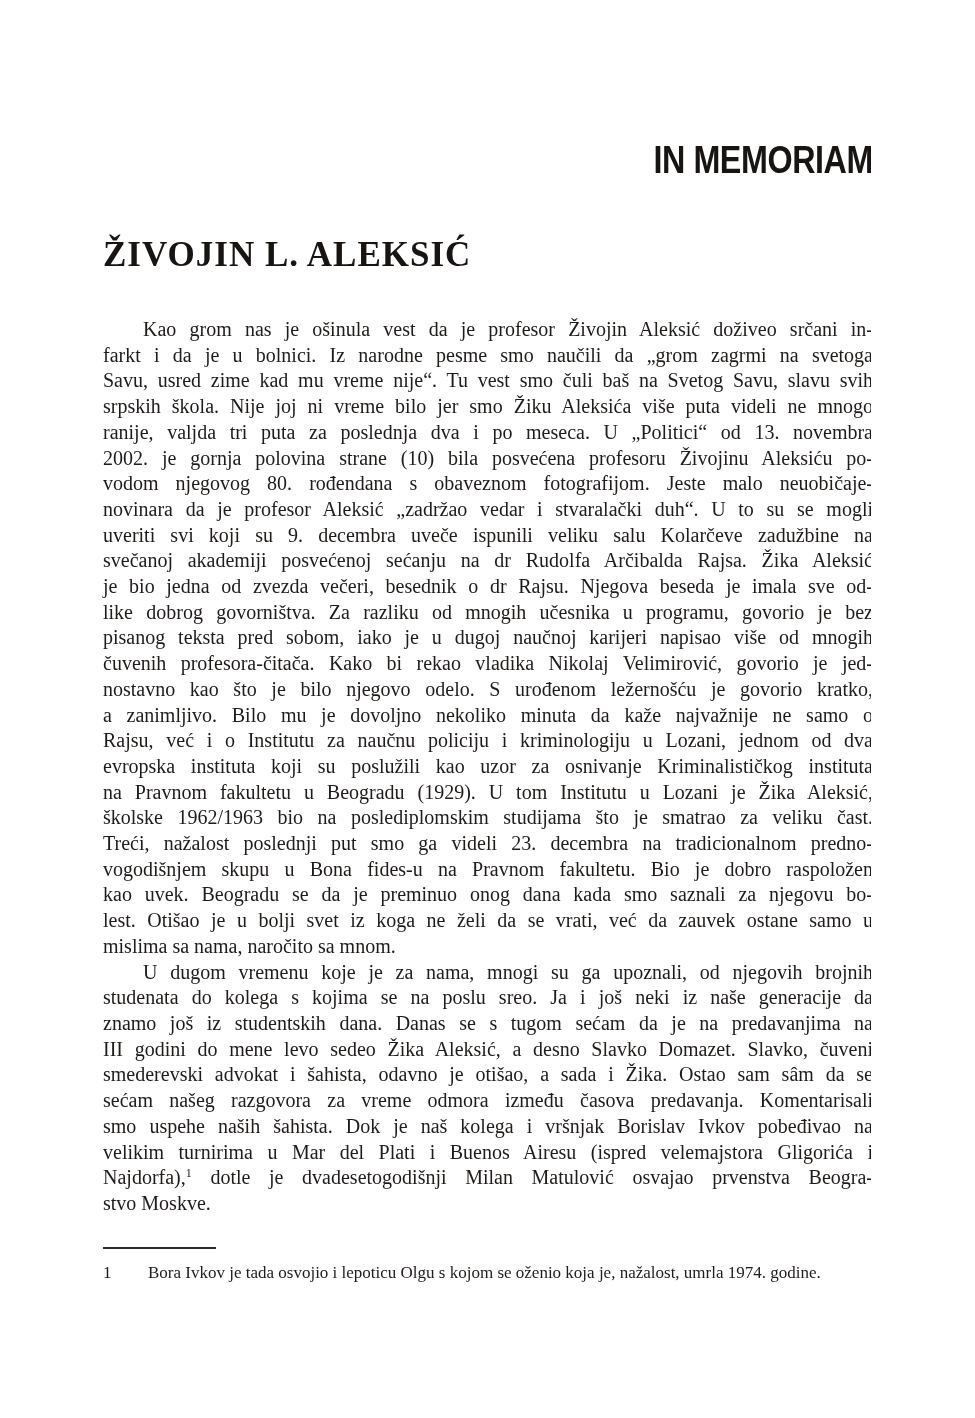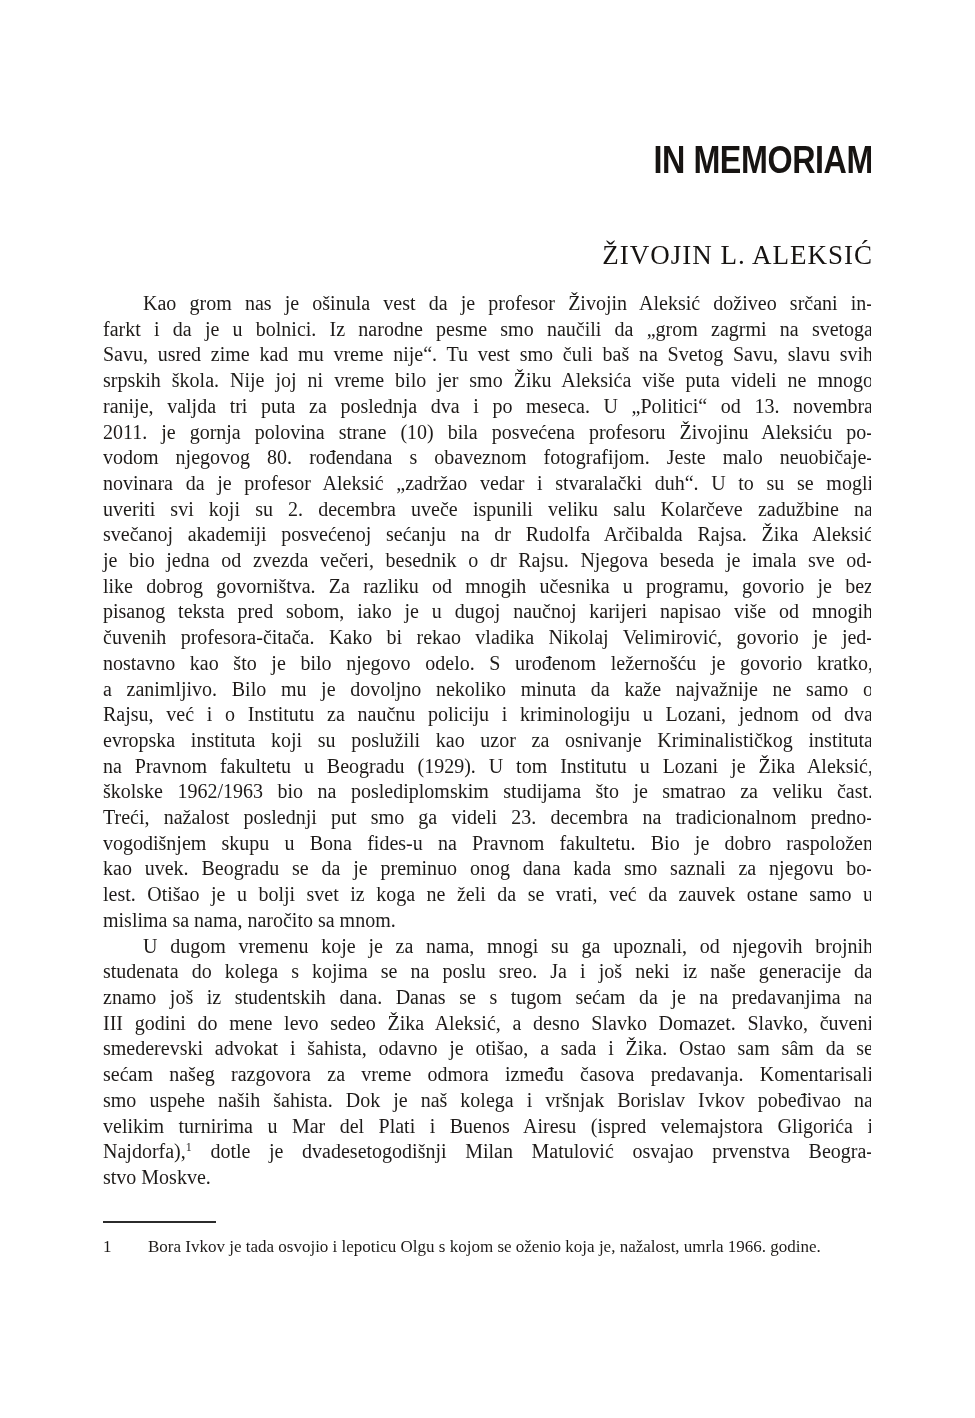--- a/index.html
+++ b/index.html
@@ -26,29 +26,29 @@
     font-weight: bold;
     font-size: 38px;
     line-height: 38px;
     letter-spacing: -0.5px;
     color: #171412;
     transform: scaleX(0.85);
     transform-origin: 100% 50%;
   }
   .title {
     margin: 60px 0 0 0;
-    text-align: right;
-    font-weight: normal;
-    font-size: 27px;
+    text-align: left;
+    font-weight: bold;
+    font-size: 35px;
     line-height: 32px;
     letter-spacing: 1px;
     color: #171412;
   }
   .bodytext {
-    margin-top: 20px;
+    margin-top: 46px;
     font-size: 20px;
     line-height: 25.7px;
   }
   .para { margin: 0; }
   .line {
     text-align: justify;
     text-align-last: justify;
     white-space: normal;
   }
   .line.first { text-indent: 40px; }
@@ -86,24 +86,24 @@
   <div class="content">
     <h1 class="kicker">IN MEMORIAM</h1>
     <h2 class="title">ŽIVOJIN L. ALEKSIĆ</h2>
     <div class="bodytext" id="bodytext">
         <div class="para">
           <div class="line first">Kao grom nas je ošinula vest da je profesor Živojin Aleksić doživeo srčani in-</div>
           <div class="line">farkt i da je u bolnici. Iz narodne pesme smo naučili da „grom zagrmi na svetoga</div>
           <div class="line">Savu, usred zime kad mu vreme nije“. Tu vest smo čuli baš na Svetog Savu, slavu svih</div>
           <div class="line">srpskih škola. Nije joj ni vreme bilo jer smo Žiku Aleksića više puta videli ne mnogo</div>
           <div class="line">ranije, valjda tri puta za poslednja dva i po meseca. U „Politici“ od 13. novembra</div>
-          <div class="line">2011. je gornja polovina strane (10) bila posvećena profesoru Živojinu Aleksiću po-</div>
+          <div class="line">2002. je gornja polovina strane (10) bila posvećena profesoru Živojinu Aleksiću po-</div>
           <div class="line">vodom njegovog 80. rođendana s obaveznom fotografijom. Jeste malo neuobičaje-</div>
           <div class="line">novinara da je profesor Aleksić „zadržao vedar i stvaralački duh“. U to su se mogli</div>
-          <div class="line">uveriti svi koji su 2. decembra uveče ispunili veliku salu Kolarčeve zadužbine na</div>
+          <div class="line">uveriti svi koji su 9. decembra uveče ispunili veliku salu Kolarčeve zadužbine na</div>
           <div class="line">svečanoj akademiji posvećenoj sećanju na dr Rudolfa Arčibalda Rajsa. Žika Aleksić</div>
           <div class="line">je bio jedna od zvezda večeri, besednik o dr Rajsu. Njegova beseda je imala sve od-</div>
           <div class="line">like dobrog govorništva. Za razliku od mnogih učesnika u programu, govorio je bez</div>
           <div class="line">pisanog teksta pred sobom, iako je u dugoj naučnoj karijeri napisao više od mnogih</div>
           <div class="line">čuvenih profesora-čitača. Kako bi rekao vladika Nikolaj Velimirović, govorio je jed-</div>
           <div class="line">nostavno kao što je bilo njegovo odelo. S urođenom ležernošću je govorio kratko,</div>
           <div class="line">a zanimljivo. Bilo mu je dovoljno nekoliko minuta da kaže najvažnije ne samo o</div>
           <div class="line">Rajsu, već i o Institutu za naučnu policiju i kriminologiju u Lozani, jednom od dva</div>
           <div class="line">evropska instituta koji su poslužili kao uzor za osnivanje Kriminalističkog instituta</div>
           <div class="line">na Pravnom fakultetu u Beogradu (1929). U tom Institutu u Lozani je Žika Aleksić,</div>
@@ -123,16 +123,16 @@
           <div class="line">sećam našeg razgovora za vreme odmora između časova predavanja. Komentarisali</div>
           <div class="line">smo uspehe naših šahista. Dok je naš kolega i vršnjak Borislav Ivkov pobeđivao na</div>
           <div class="line">velikim turnirima u Mar del Plati i Buenos Airesu (ispred velemajstora Gligorića i</div>
           <div class="line"><span>Najdorfa),</span><sup class="fnref">1</sup><span> dotle je dvadesetogodišnji Milan Matulović osvajao prvenstva Beogra-</span></div>
           <div class="line lastline">stvo Moskve.</div>
         </div>
       </div>
     <div class="fn-rule"></div>
     <div class="footnote">
       <span class="fn-marker">1</span>
-      <span class="fn-text">Bora Ivkov je tada osvojio i lepoticu Olgu s kojom se oženio koja je, nažalost, umrla 1966. godine.</span>
+      <span class="fn-text">Bora Ivkov je tada osvojio i lepoticu Olgu s kojom se oženio koja je, nažalost, umrla 1974. godine.</span>
     </div>
   </div>
 </div>
 
 </body></html>

